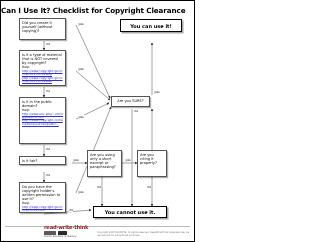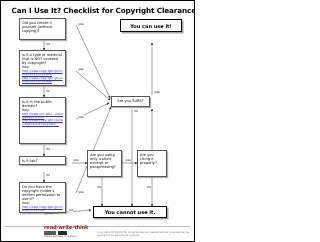--- a/index.html
+++ b/index.html
@@ -13,21 +13,21 @@
   #page{
     position:relative;
     width:195px;height:242px;
     border:1px solid #000;
     box-sizing:border-box;
     background:#fff;
   }
   .title{
     position:absolute;
     top:5px;left:0;width:195px;
-    text-align:right;
+    text-align:left;
     font-size:7.2px;
     font-weight:bold;
     color:#000;
     letter-spacing:-0.1px;
     font-family:"DejaVu Sans", sans-serif;
   }
   
   .node{
     position:absolute;
     box-sizing:border-box;

